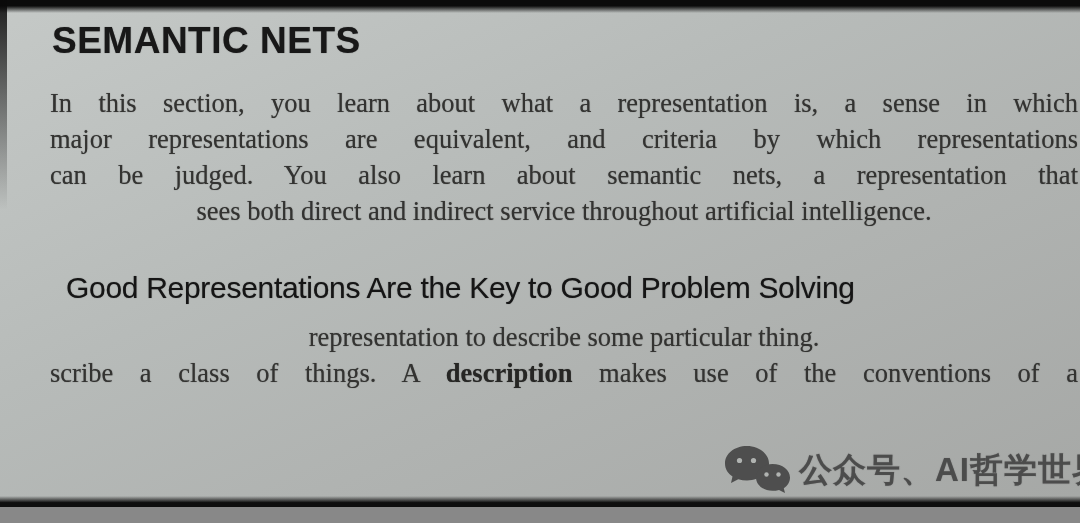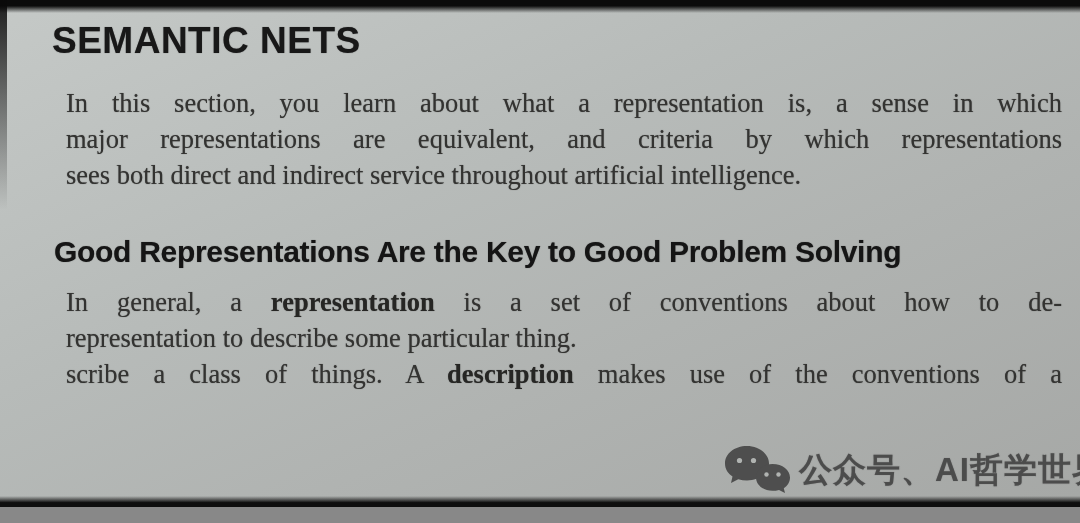--- a/index.html
+++ b/index.html
@@ -18,30 +18,31 @@
   .strip-left{position:absolute;top:0;left:0;width:7px;height:210px;
     background:linear-gradient(to bottom,rgba(10,10,10,.9),rgba(10,10,10,0));}
   .page{position:absolute;left:50px;right:48px;top:22px;}
   h1{
     font-family:"Liberation Sans",sans-serif;font-weight:bold;
     font-size:37px;line-height:38px;letter-spacing:.5px;
     color:#181818;margin:0 0 25px 2px;
     text-shadow:0 0 1px rgba(20,20,20,.55);
   }
   h2{
-    font-family:"Liberation Sans",sans-serif;font-weight:bold;
+    font-family:"Liberation Sans",sans-serif;font-weight:normal;
     font-size:30px;line-height:33px;letter-spacing:-.3px;
-    color:#151515;margin:42px 0 15px 4px;
+    color:#151515;margin:42px 0 15px 16px;
     text-shadow:0 0 1px rgba(20,20,20,.5);
   }
-  .para{margin:16px;}
+  .para{margin:0;}
   .line{
     font-size:26.5px;line-height:36px;color:#333331;
     text-shadow:0 0 1px rgba(45,45,45,.6);
     white-space:normal;
+    text-align:center;
   }
   .just{text-align:justify;text-align-last:justify;}
   .indent{text-indent:58px;}
   .line b{font-weight:bold;color:#262624;}
   .watermark{
     position:absolute;left:724px;top:444px;
     display:flex;align-items:center;gap:9px;
     pointer-events:none;
   }
   .wicon svg{display:block;opacity:.82;}
@@ -58,27 +59,27 @@
 
 <div class="photo">
 
   <div class="page">
 
     <h1>SEMANTIC NETS</h1>
 
     <div class="para">
       <div class="line just"><span>In this section, you learn about what a representation is, a sense in which</span></div>
       <div class="line just"><span>major representations are equivalent, and criteria by which representations</span></div>
+      <div class="line just"><span>can be judged. You also learn about semantic nets, a representation that</span></div>
       <div class="line"><span>sees both direct and indirect service throughout artificial intelligence.</span></div>
     </div>
 
     <h2>Good Representations Are the Key to Good Problem Solving</h2>
 
     <div class="para">
-      <div class="line just"><span>In general, a </span><b>representation</b><span> is a set of conventions about how to de-</span></div>
       <div class="line"><span>representation to describe some particular thing.</span></div>
       <div class="line just"><span>scribe a class of things. A </span><b>description</b><span> makes use of the conventions of a</span></div>
     </div>
 
 
   </div>
 
   <div class="watermark">
     <span class="wicon">
       <svg width="66" height="52" viewBox="0 0 66 52">

